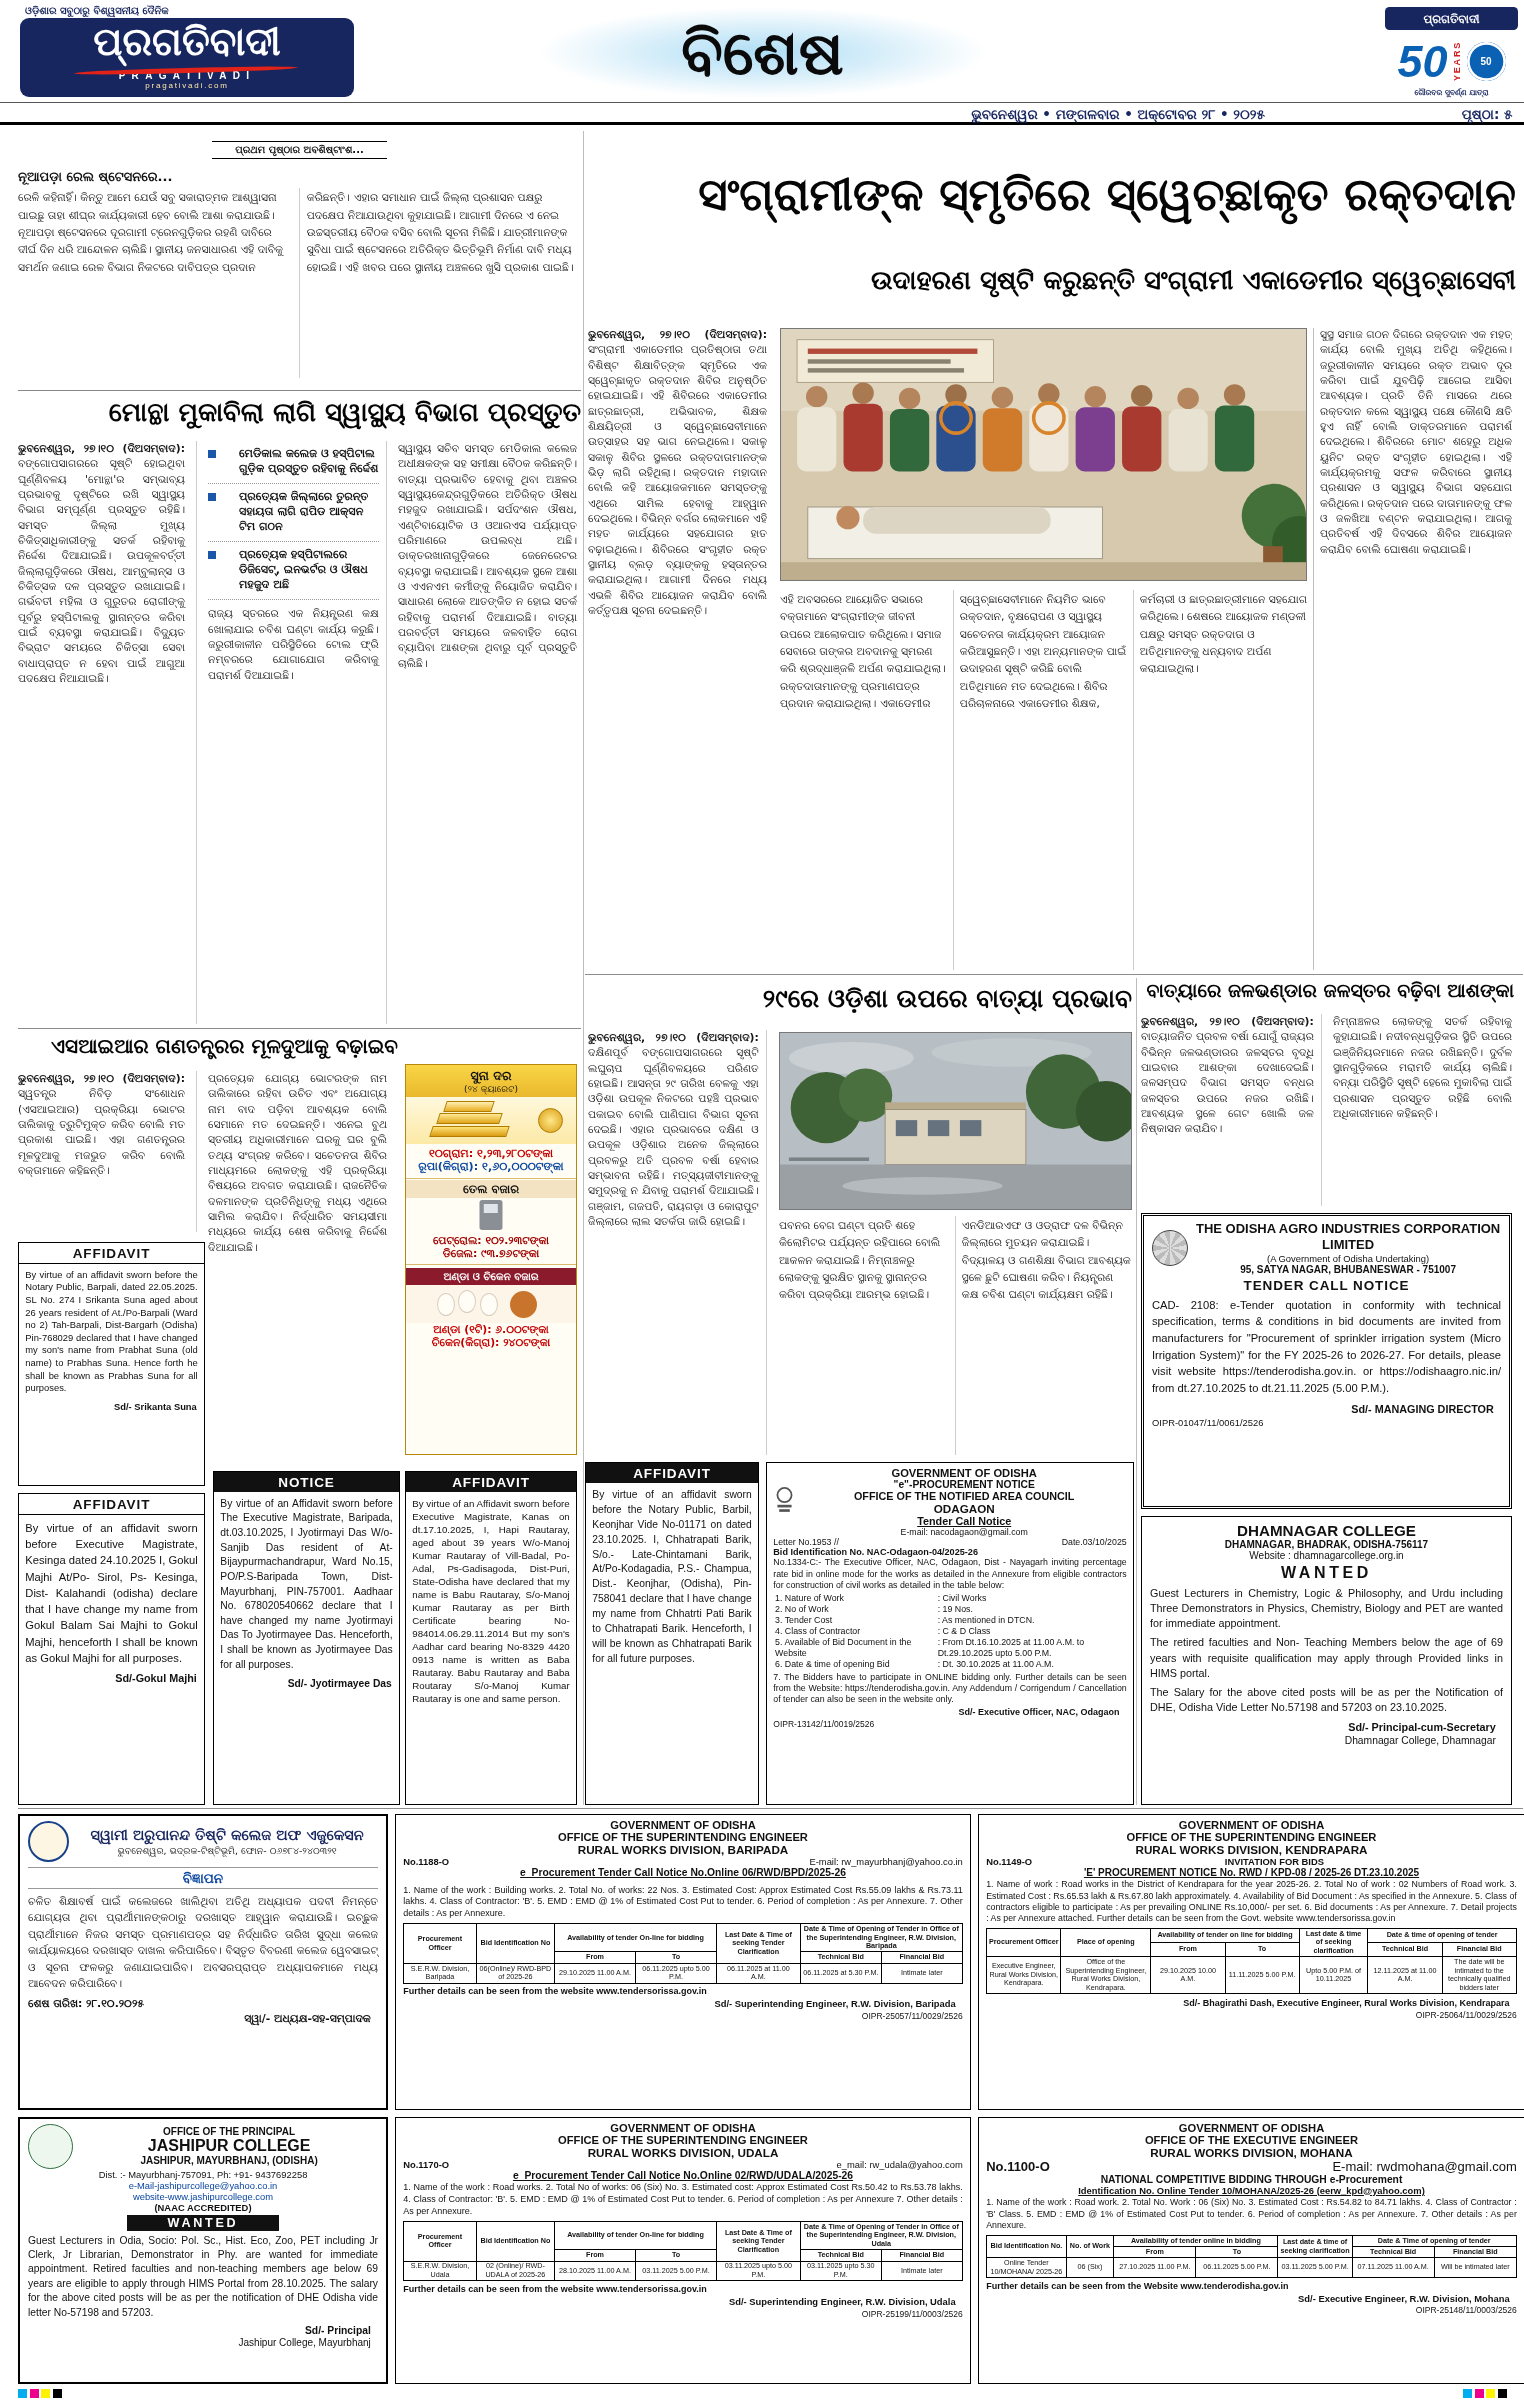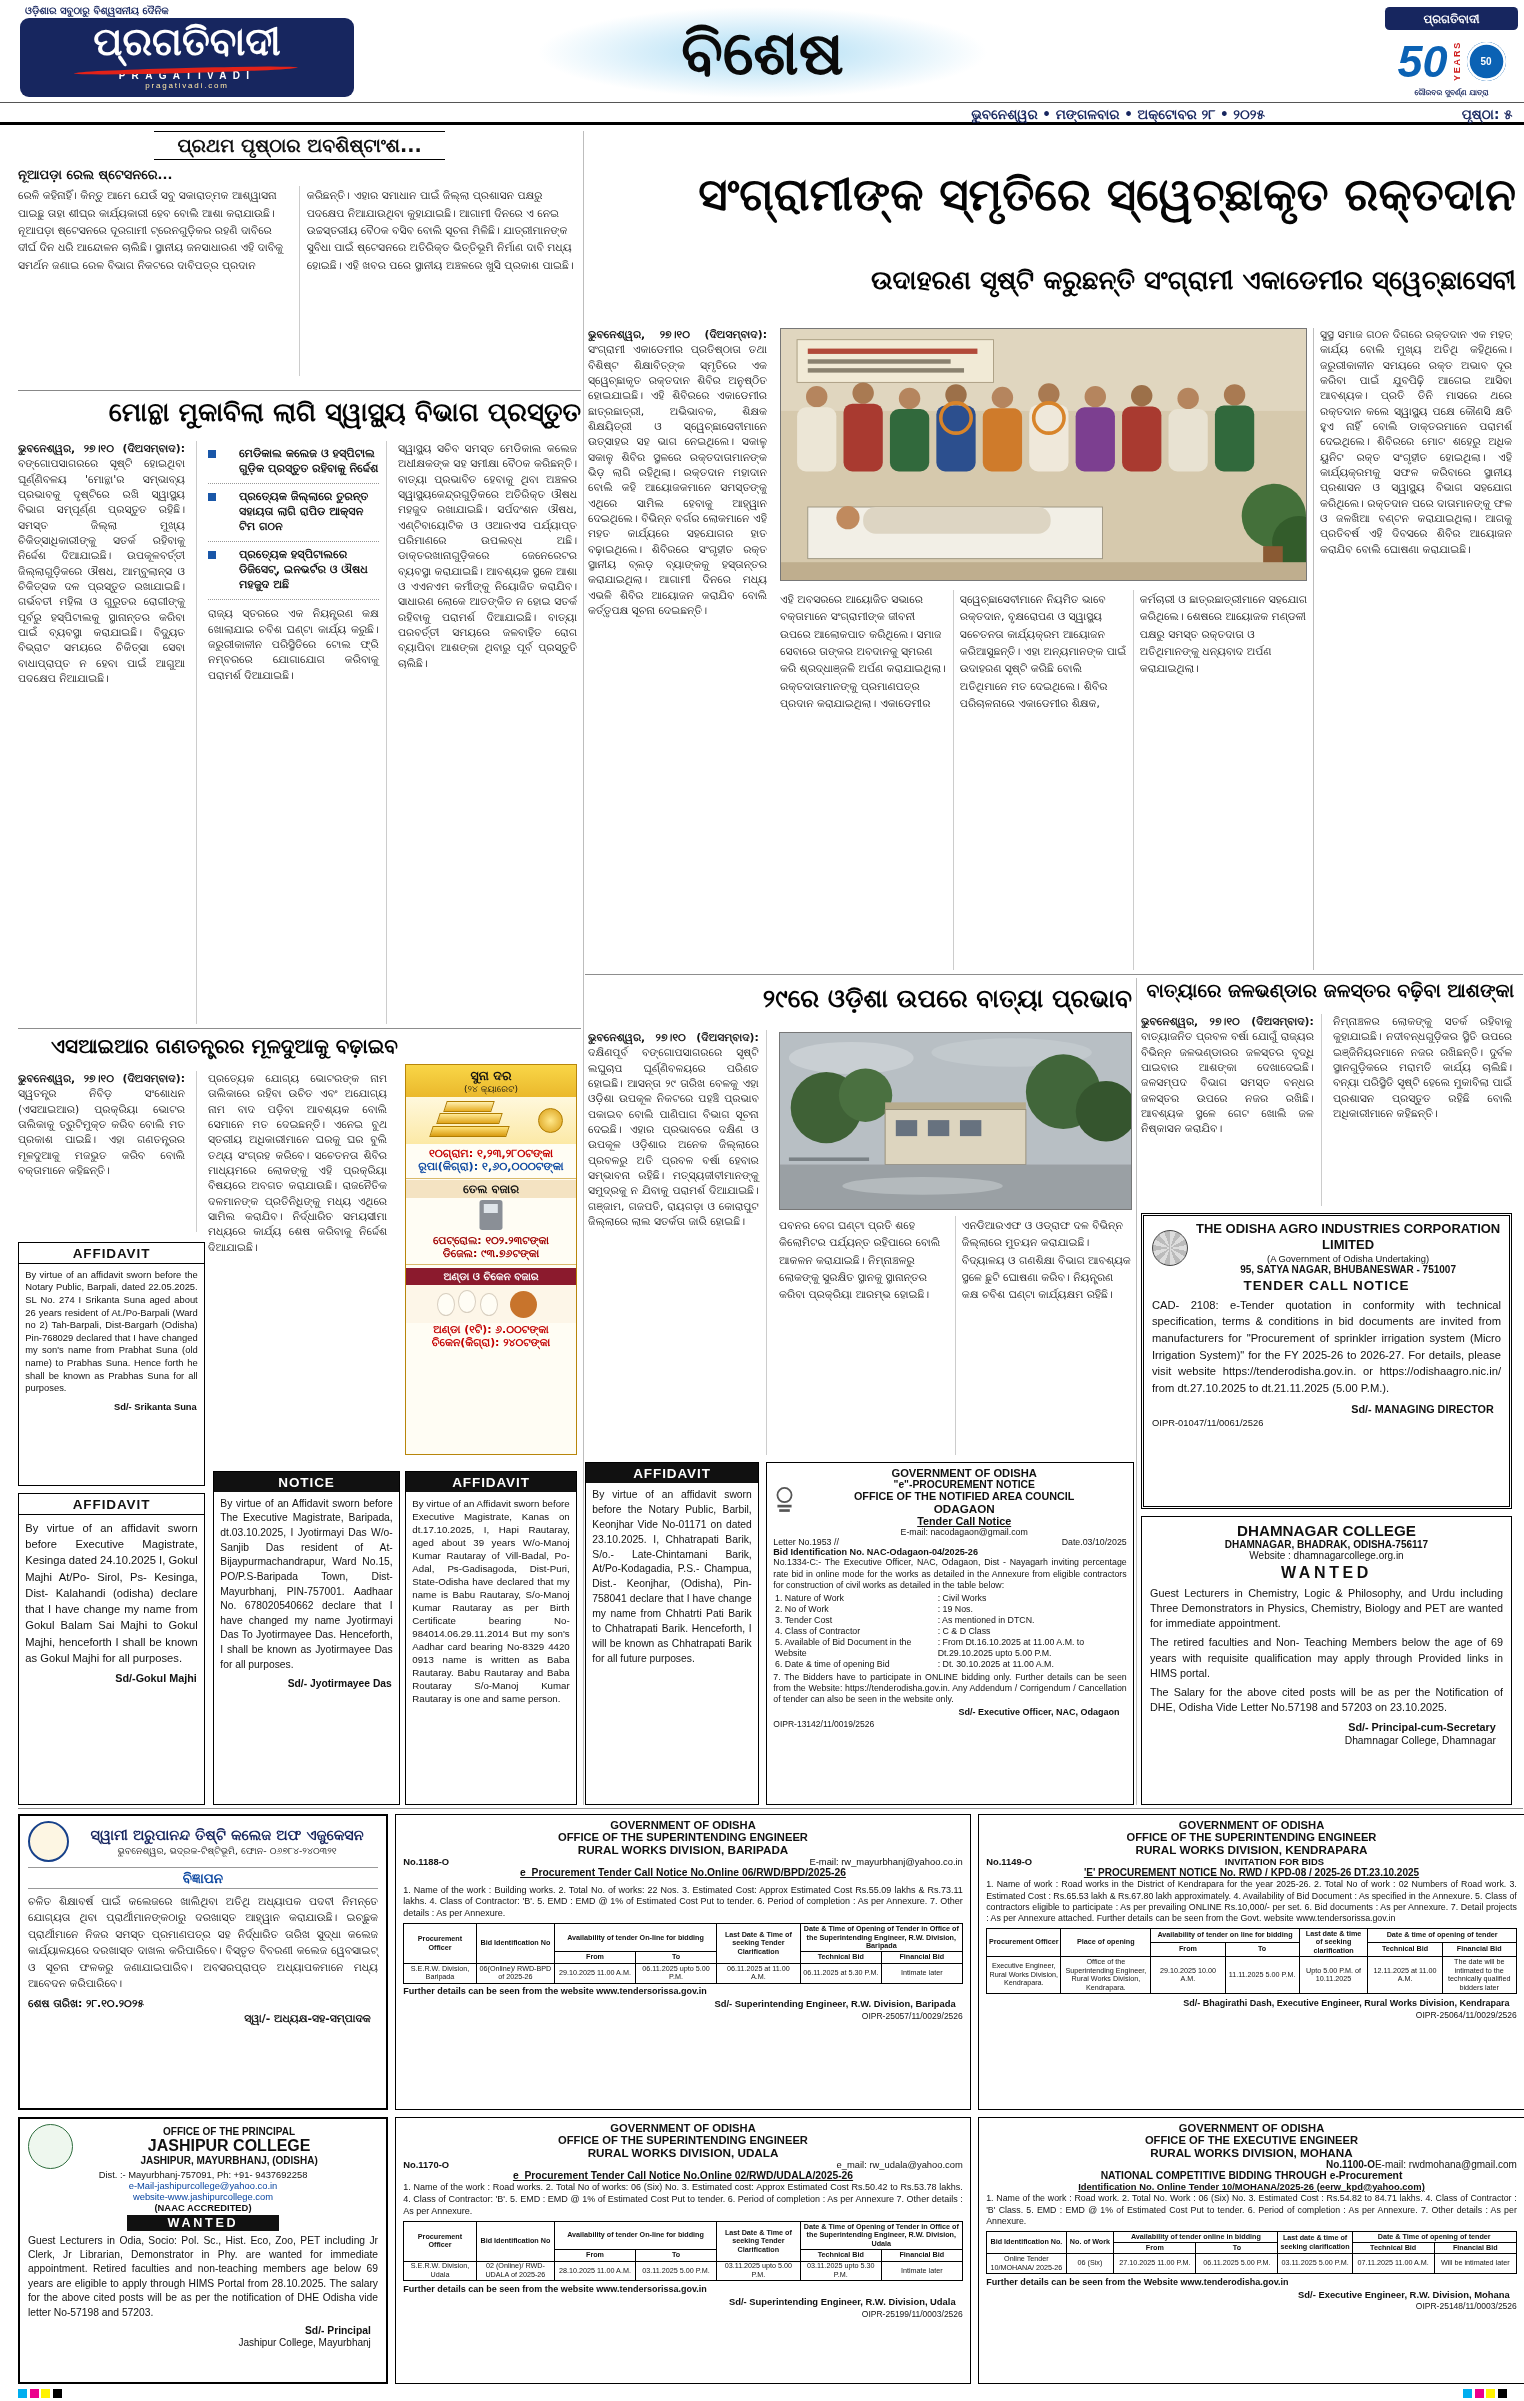--- a/index.html
+++ b/index.html
@@ -70,21 +70,21 @@
   </div>
 
   <div class="abs vrule" style="left:583px;top:131px;height:1674px"></div>
   <div class="abs vrule" style="left:1136px;top:978px;height:827px"></div>
   <div class="abs vrule" style="left:1313px;top:328px;height:642px"></div>
   <div class="abs hrule" style="left:585px;top:974px;width:938px"></div>
   <div class="abs hrule" style="left:18px;top:1028px;width:563px"></div>
   <div class="abs hrule" style="left:18px;top:1808px;width:1505px"></div>
 
   <div class="abs" style="left:18px;top:131px;width:563px;height:260px;border-bottom:0.9px solid #888">
-    <div class="od" style="width:max-content;margin:0 auto;border-top:1.8px solid #000;border-bottom:1.8px solid #000;padding:1.8px 23px;font-weight:bold;font-size:19px">ପ୍ରଥମ ପୃଷ୍ଠାର ଅବଶିଷ୍ଟାଂଶ...</div>
+    <div class="od" style="width:max-content;margin:10px auto;border-top:1.8px solid #000;border-bottom:1.8px solid #000;padding:1.8px 23px;font-weight:bold;font-size:10px">ପ୍ରଥମ ପୃଷ୍ଠାର ଅବଶିଷ୍ଟାଂଶ...</div>
     <div class="od b" style="font-size:13px;margin:7.2px 0 3.6px">ନୂଆପଡ଼ା ରେଲ ଷ୍ଟେସନରେ...</div>
     <div style="column-count:2;column-gap:14.4px;column-rule:0.9px solid #ccc;height:190px;overflow:hidden">
       <span class="bt od">ରେଳି କହିନାହିଁ। କିନ୍ତୁ ଆମେ ଯେଉଁ ସବୁ ସକାରାତ୍ମକ ଆଶ୍ୱାସନା ପାଇଛୁ ତାହା ଶୀଘ୍ର କାର୍ଯ୍ୟକାରୀ ହେବ ବୋଲି ଆଶା କରାଯାଉଛି। ନୂଆପଡ଼ା ଷ୍ଟେସନରେ ଦୂରଗାମୀ ଟ୍ରେନଗୁଡ଼ିକର ରହଣି ଦାବିରେ ଦୀର୍ଘ ଦିନ ଧରି ଆନ୍ଦୋଳନ ଚାଲିଛି। ସ୍ଥାନୀୟ ଜନସାଧାରଣ ଏହି ଦାବିକୁ ସମର୍ଥନ ଜଣାଇ ରେଳ ବିଭାଗ ନିକଟରେ ଦାବିପତ୍ର ପ୍ରଦାନ କରିଛନ୍ତି।</span>
       <span class="bt od">ଏହାର ସମାଧାନ ପାଇଁ ଜିଲ୍ଲା ପ୍ରଶାସନ ପକ୍ଷରୁ ପଦକ୍ଷେପ ନିଆଯାଉଥିବା କୁହାଯାଇଛି। ଆଗାମୀ ଦିନରେ ଏ ନେଇ ଉଚ୍ଚସ୍ତରୀୟ ବୈଠକ ବସିବ ବୋଲି ସୂଚନା ମିଳିଛି। ଯାତ୍ରୀମାନଙ୍କ ସୁବିଧା ପାଇଁ ଷ୍ଟେସନରେ ଅତିରିକ୍ତ ଭିତ୍ତିଭୂମି ନିର୍ମାଣ ଦାବି ମଧ୍ୟ ହୋଇଛି। ଏହି ଖବର ପରେ ସ୍ଥାନୀୟ ଅଞ୍ଚଳରେ ଖୁସି ପ୍ରକାଶ ପାଇଛି।</span>
     </div>
   </div>
 
   <div class="abs od headline" style="left:588px;top:170px;width:928px;font-size:45px">ସଂଗ୍ରାମୀଙ୍କ ସ୍ମୃତିରେ ସ୍ୱେଚ୍ଛାକୃତ ରକ୍ତଦାନ</div>
   <div class="abs od headline" style="left:588px;top:266px;width:928px;font-size:26px">ଉଦାହରଣ ସୃଷ୍ଟି କରୁଛନ୍ତି ସଂଗ୍ରାମୀ ଏକାଡେମୀର ସ୍ୱେଚ୍ଛାସେବୀ</div>
 
@@ -507,21 +507,21 @@
       </table>
     <div class="b" style="font-size:9px;margin-top:2.7px">Further details can be seen from the website www.tendersorissa.gov.in</div>
     <div class="sig" style="font-size:9.4px">Sd/- Superintending Engineer, R.W. Division, Udala</div>
     <div style="font-size:8.5px;text-align:right">OIPR-25199/11/0003/2526</div>
   </div>
 
   <div class="abs bx" style="left:978px;top:2117px;width:547px;height:267px;padding:3.6px 7.2px">
     <div class="b cntr" style="font-size:11.2px">GOVERNMENT OF ODISHA</div>
     <div class="b cntr" style="font-size:11.2px">OFFICE OF THE EXECUTIVE ENGINEER</div>
     <div class="b cntr" style="font-size:11.7px">RURAL WORKS DIVISION, MOHANA</div>
-    <div style="display:flex;justify-content:flex-end;font-size:10px">
+    <div style="display:flex;justify-content:space-between;font-size:13px">
       <span class="b">No.1100-O</span>
       <span>E-mail: rwdmohana@gmail.com</span>
     </div>
     <div class="b cntr" style="font-size:10.3px">NATIONAL COMPETITIVE BIDDING THROUGH e-Procurement</div>
     <div class="b cntr" style="font-size:9.4px;text-decoration:underline">Identification No. Online Tender 10/MOHANA/2025-26 (eerw_kpd@yahoo.com)</div>
     <div style="font-size:8.8px;text-align:justify;line-height:1.28;margin-top:1.8px">1. Name of the work : Road work. 2. Total No. Work : 06 (Six) No. 3. Estimated Cost : Rs.54.82 to 84.71 lakhs. 4. Class of Contractor : 'B' Class. 5. EMD : EMD @ 1% of Estimated Cost Put to tender. 6. Period of completion : As per Annexure. 7. Other details : As per Annexure.</div>
     <table class="tbl" style="margin-top:3.6px">
       <tbody>
           <tr>
         <th rowspan="2" style="width:15%">Bid Identification No.</th>

